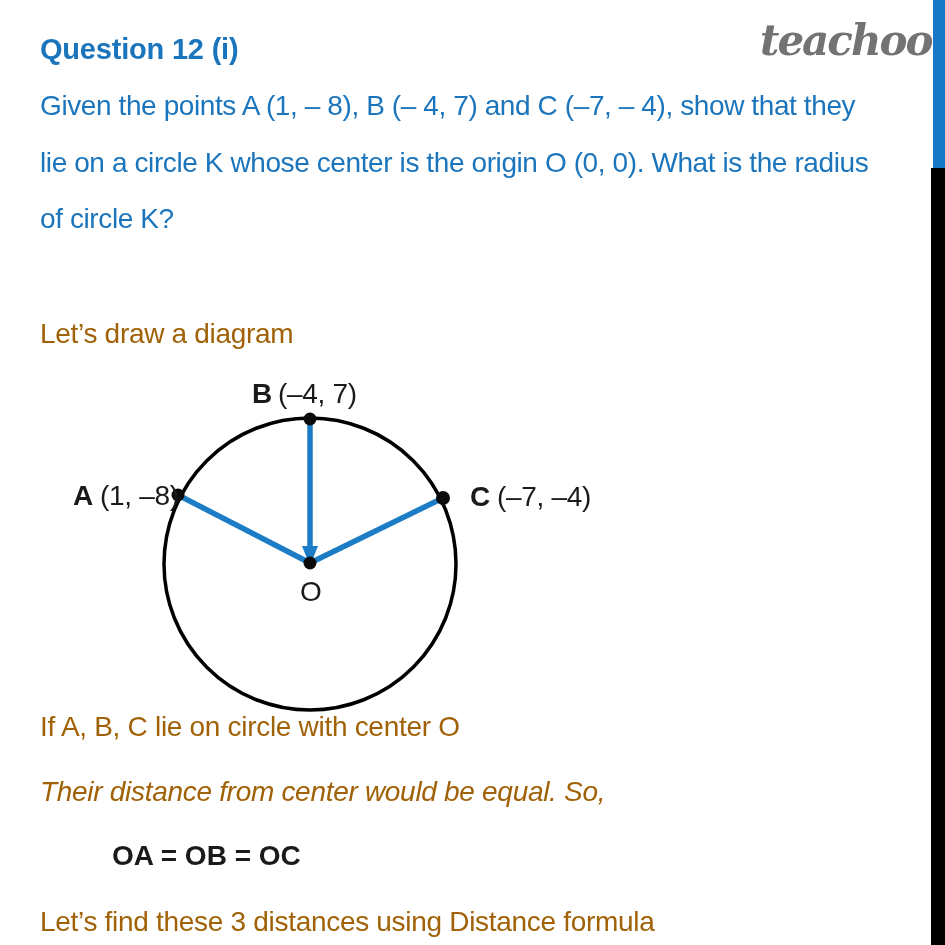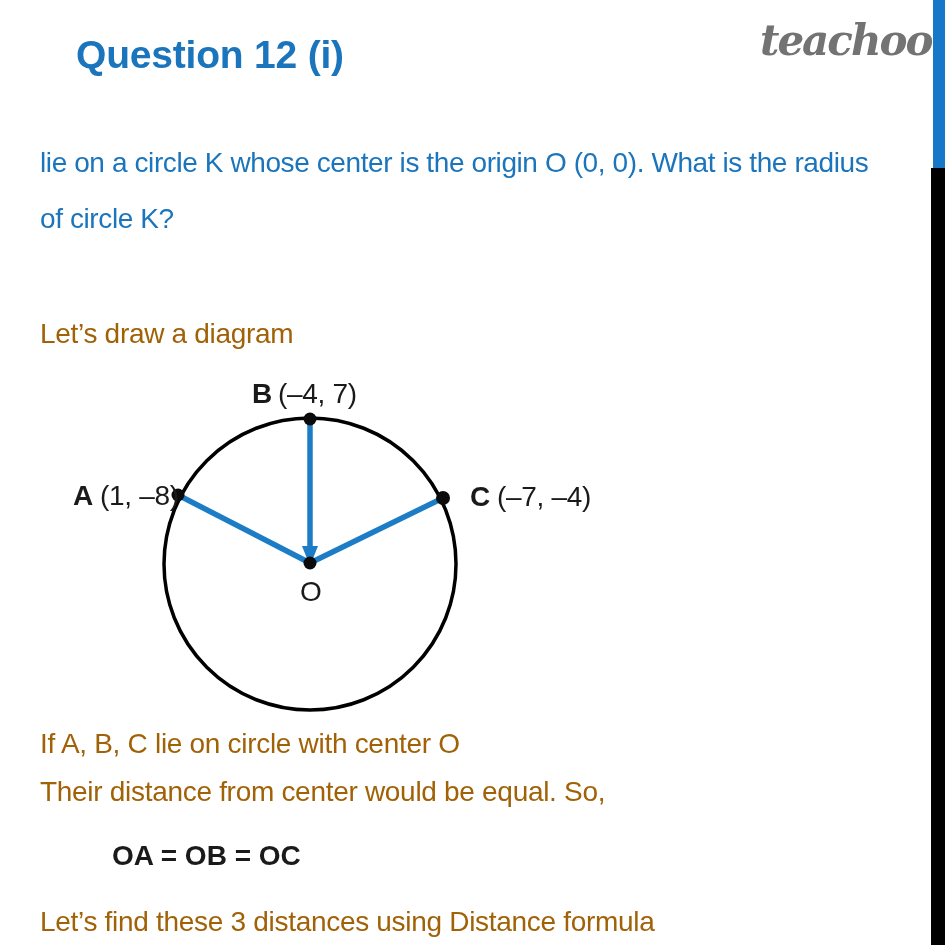--- a/index.html
+++ b/index.html
@@ -9,24 +9,23 @@
     height: 945px;
     background: #ffffff;
     overflow: hidden;
     font-family: "Liberation Sans", sans-serif;
     color: #1a1a1a;
   }
   .abs { position: absolute; white-space: nowrap; }
 
   .title {
     left: 40px; top: 33px;
-    font-size: 39px; font-weight: 700;
+    font-size: 29px; font-weight: 700;
     color: #1b75bc;
     letter-spacing: -0.2px;
-    margin-left: 36px;
   }
   .brand {
     left: 760px; top: 16px;
     font-family: "DejaVu Serif", serif;
     font-style: italic; font-weight: 700;
     font-size: 42px; color: #737373;
     letter-spacing: -2px;
   }
   .q-line {
     left: 40px;
@@ -67,20 +66,21 @@
 </style>
 </head>
 <body>
 
 <div class="page">
 
   <div class="abs title">Question 12 (i)</div>
 
   <div class="abs brand">teachoo</div>
 
+  <div class="abs q-line" style="top: 90px;">Given the points A (1, – 8), B (– 4, 7) and C (–7, – 4), show that they</div>
   <div class="abs q-line" style="top: 147px;">lie on a circle K whose center is the origin O (0, 0). What is the radius</div>
   <div class="abs q-line" style="top: 203px;">of circle K?</div>
 
   <div class="abs body-line" style="top: 318px;">Let’s draw a diagram</div>
 
   <svg class="diagram" width="640" height="350" viewBox="0 0 640 350">
 
     <circle cx="310" cy="194" r="146" fill="none" stroke="#000000" stroke-width="3.5"></circle>
 
     <line x1="310" y1="49" x2="310" y2="191" stroke="#1c7cc5" stroke-width="5.5"></line>
@@ -98,21 +98,21 @@
 
     <text x="73" y="135" class="pt-letter">A</text>
     <text x="100" y="135">(1, –8)</text>
 
     <text x="470" y="136" class="pt-letter">C</text>
     <text x="497" y="136">(–7, –4)</text>
 
     <text x="300" y="231">O</text>
   </svg>
 
-  <div class="abs body-line" style="top: 728px;">If A, B, C lie on circle with center O</div>
-  <div class="abs body-line" style="top: 776px;">Their distance from center would be equal. So,</div>
+  <div class="abs body-line" style="top: 711px;">If A, B, C lie on circle with center O</div>
+  <div class="abs body-line" style="top: 776px; font-style: italic;">Their distance from center would be equal. So,</div>
   <div class="abs equation">OA = OB = OC</div>
   <div class="abs body-line" style="top: 906px;">Let’s find these 3 distances using Distance formula</div>
 
   <div class="edge-bar-blue"></div>
   <div class="edge-bar-black"></div>
 
 </div>
 
 </body></html>

